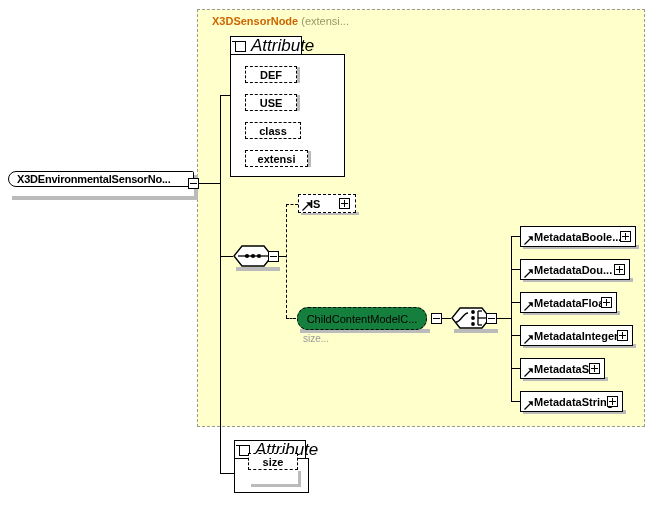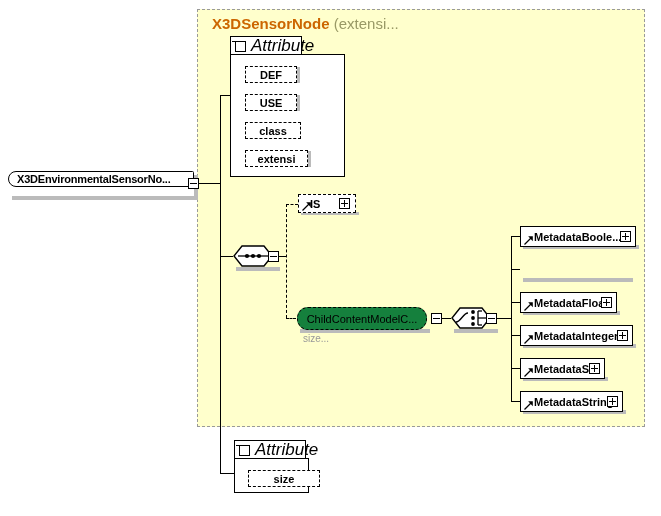--- a/index.html
+++ b/index.html
@@ -24,21 +24,21 @@
     width: 448px;
     height: 418px;
     background: #ffffcc;
     border: 1px dashed #999999;
     box-sizing: border-box;
   }
   .ext-title {
     position: absolute;
     left: 212px;
     top: 15px;
-    font-size: 15px;
+    font-size: 11px;
     font-weight: bold;
     color: #cc6600;
     white-space: nowrap;
   }
   .ext-title .dim {
     font-weight: normal;
     color: #999966;
   }
 
   
@@ -376,20 +376,30 @@
         <line x1="0.5" y1="8.5" x2="7.5" y2="1.5" stroke="#000000" stroke-width="1.3"></line>
         <polygon points="8.8,0.3 8.8,5.2 4.2,0.3" fill="#000000"></polygon>
       </svg>
     </span>
     <span class="el-label">MetadataBoole...</span>
     <span class="el-tgl plus" style="right:4px; top:4px;"></span>
   </div>
 
   <div class="ln ln-h" style="left:511px; top:269px; width:9px;"></div>
   <div class="shadow" style="left:523px; top:278px; width:110px; height:4px;"></div>
+  <div class="el-box" style="left:520px; top:259px; width:110px;">
+    <span class="el-arrow">
+      <svg width="9" height="9" viewBox="0 0 9 9">
+        <line x1="0.5" y1="8.5" x2="7.5" y2="1.5" stroke="#000000" stroke-width="1.3"></line>
+        <polygon points="8.8,0.3 8.8,5.2 4.2,0.3" fill="#000000"></polygon>
+      </svg>
+    </span>
+    <span class="el-label">MetadataDou...</span>
+    <span class="el-tgl plus" style="right:4px; top:4px;"></span>
+  </div>
 
   <div class="ln ln-h" style="left:511px; top:302px; width:9px;"></div>
   <div class="shadow" style="left:523px; top:311px; width:97px; height:4px;"></div>
   <div class="el-box" style="left:520px; top:292px; width:97px;">
     <span class="el-arrow">
       <svg width="9" height="9" viewBox="0 0 9 9">
         <line x1="0.5" y1="8.5" x2="7.5" y2="1.5" stroke="#000000" stroke-width="1.3"></line>
         <polygon points="8.8,0.3 8.8,5.2 4.2,0.3" fill="#000000"></polygon>
       </svg>
     </span>
@@ -437,17 +447,17 @@
   </div>
 
   <div class="attr-tab" style="left:234px; top:440px; width:72px; height:19px;">
     <span class="tgl"></span>
     <span class="attr-tab-label">Attribute</span>
   </div>
   <div class="attr-group" style="left:234px; top:458px; width:75px; height:35px;"></div>
 
   <div class="shadow" style="left:251px; top:484px; width:50px; height:3px;"></div>
   <div class="shadow" style="left:298px; top:471px; width:3px; height:16px;"></div>
-  <div class="attr-item" style="left:248px; top:470px; width:72px; height:17px;">
+  <div class="attr-item" style="left:248px; top:453px; width:50px; height:17px;">
     <span>size</span>
   </div>
 
 </div>
 
 </body></html>

